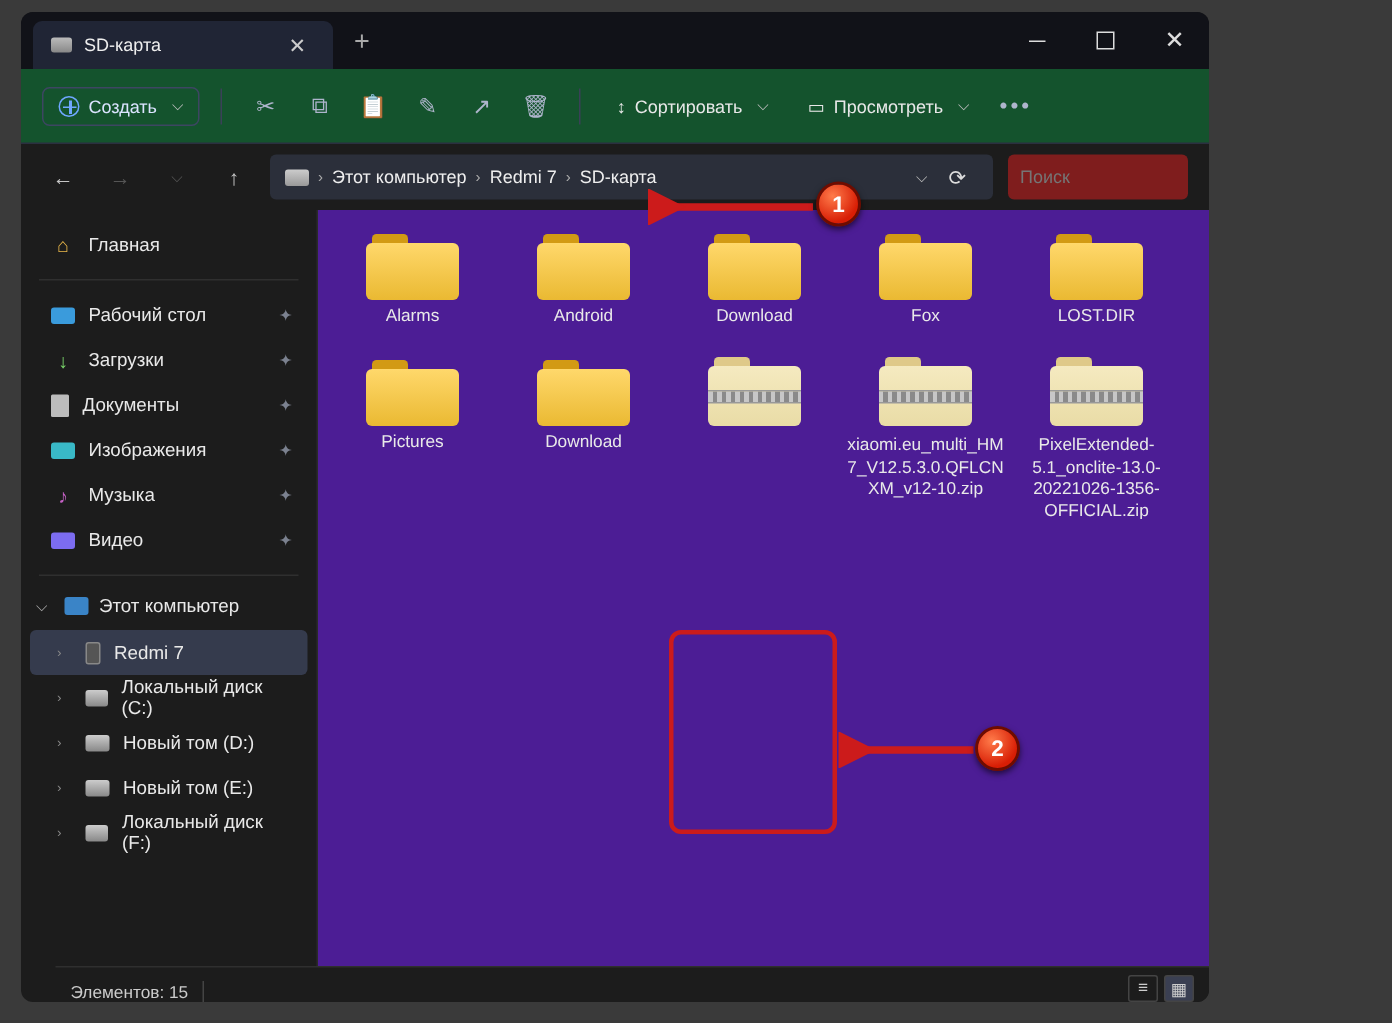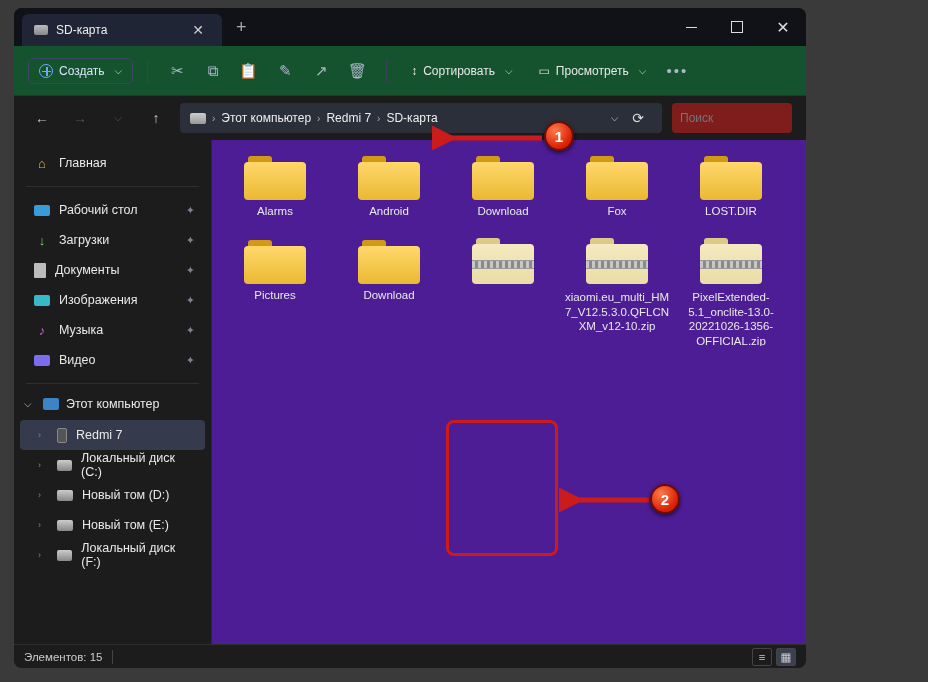--- a/index.html
+++ b/index.html
@@ -226,24 +226,25 @@
     color:#fff; font-weight:bold; font-size:15px;
     box-shadow:0 2px 4px rgba(0,0,0,.6);
     pointer-events:none;
   }
 
   
   .status {
     height: 24px;
     background:#1c1c1c;
     border-top:1px solid #2f2f2f;
-    display:flex; align-items:center;
+    display:flex; align-items:flex-end;
     padding: 0 10px;
     color:#ccc;
     font-size: 11.5px;
+    margin-left: 23px;
   }
   .status .sep { width:1px; height:14px; background:#444; margin:0 10px; }
   .view-toggles { margin-left:auto; display:flex; gap:4px; }
   .view-toggles .vt { width:20px;height:18px; display:flex;align-items:center;justify-content:center; border:1px solid #444; border-radius:2px; }
   .view-toggles .vt.active { background:#3a3f52; }
 
   
   .ic-home { color:#e9b74a; }
   .ic-desktop { width:16px;height:11px;background:#3a9bdc;border-radius:2px;}
   .ic-down { color:#7cd96c; }

